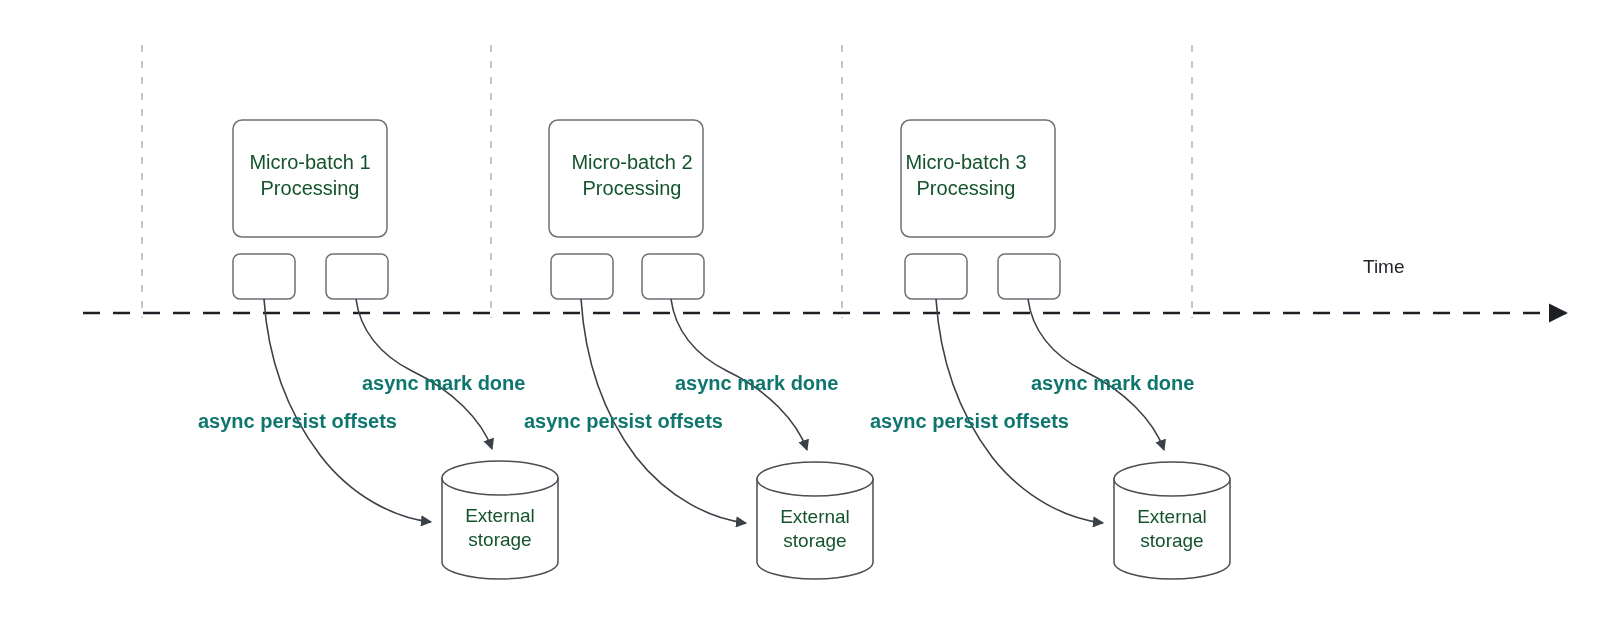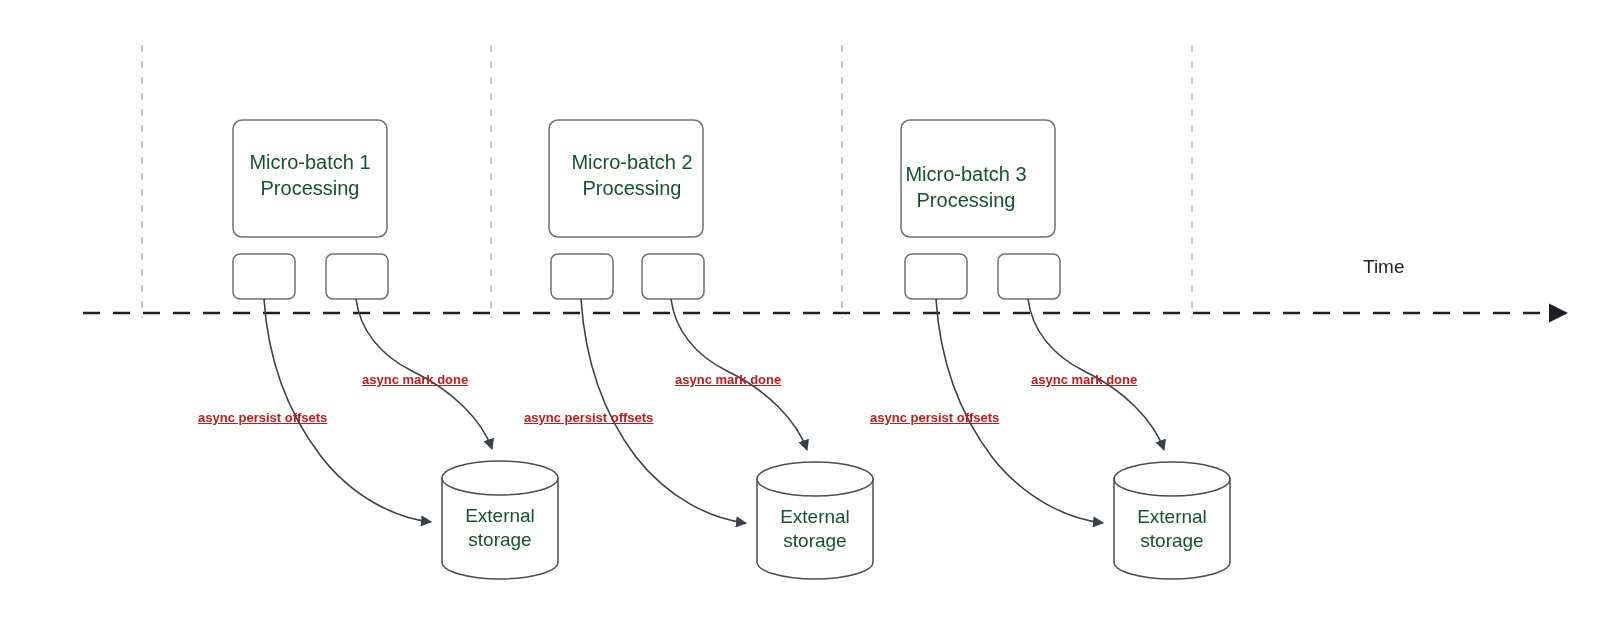--- a/index.html
+++ b/index.html
@@ -29,25 +29,24 @@
     position: absolute;
     text-align: center;
     line-height: 1.28;
     color: #14532d;
     font-size: 20px;
     pointer-events: none;
     white-space: pre-line;
   }
   .edge-label {
     position: absolute;
-    font-size: 13px;
+    font-size: 20px;
     font-weight: bold;
-    color: #b91c1c;
+    color: #0f766e;
     white-space: nowrap;
-    text-decoration: underline;
   }
   .axis-label {
     position: absolute;
     font-size: 19px;
     color: #1f2328;
     white-space: nowrap;
     margin-left: 27px;
   }
 </style>
 </head>
@@ -127,21 +126,21 @@
   <div class="edge-label" style="left:198px; top:410px;">async persist offsets</div>
   <div class="edge-label" style="left:362px; top:372px;">async mark done</div>
 
   <div class="node-label" style="left:549px; top:150px; width:166px;">Micro-batch 2
 Processing</div>
   <div class="node-label" style="left:757px; top:505px; width:116px; font-size:19px;">External
 storage</div>
   <div class="edge-label" style="left:524px; top:410px;">async persist offsets</div>
   <div class="edge-label" style="left:675px; top:372px;">async mark done</div>
 
-  <div class="node-label" style="left:901px; top:162px; width:130px;">Micro-batch 3
+  <div class="node-label" style="left:901px; top:150px; width:130px;">Micro-batch 3
 Processing</div>
   <div class="node-label" style="left:1114px; top:505px; width:116px; font-size:19px;">External
 storage</div>
   <div class="edge-label" style="left:870px; top:410px;">async persist offsets</div>
   <div class="edge-label" style="left:1031px; top:372px;">async mark done</div>
 
   <div class="axis-label" style="left:1336px; top:256px;">Time</div>
 
 </div>
 

